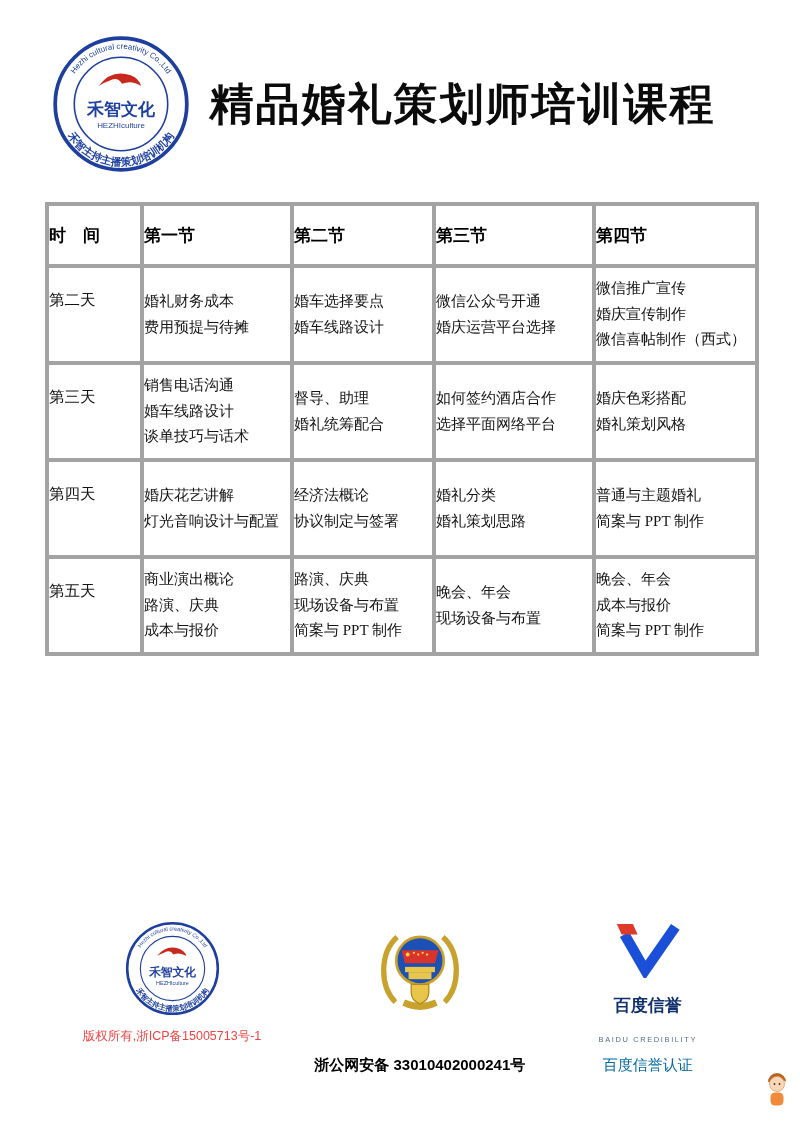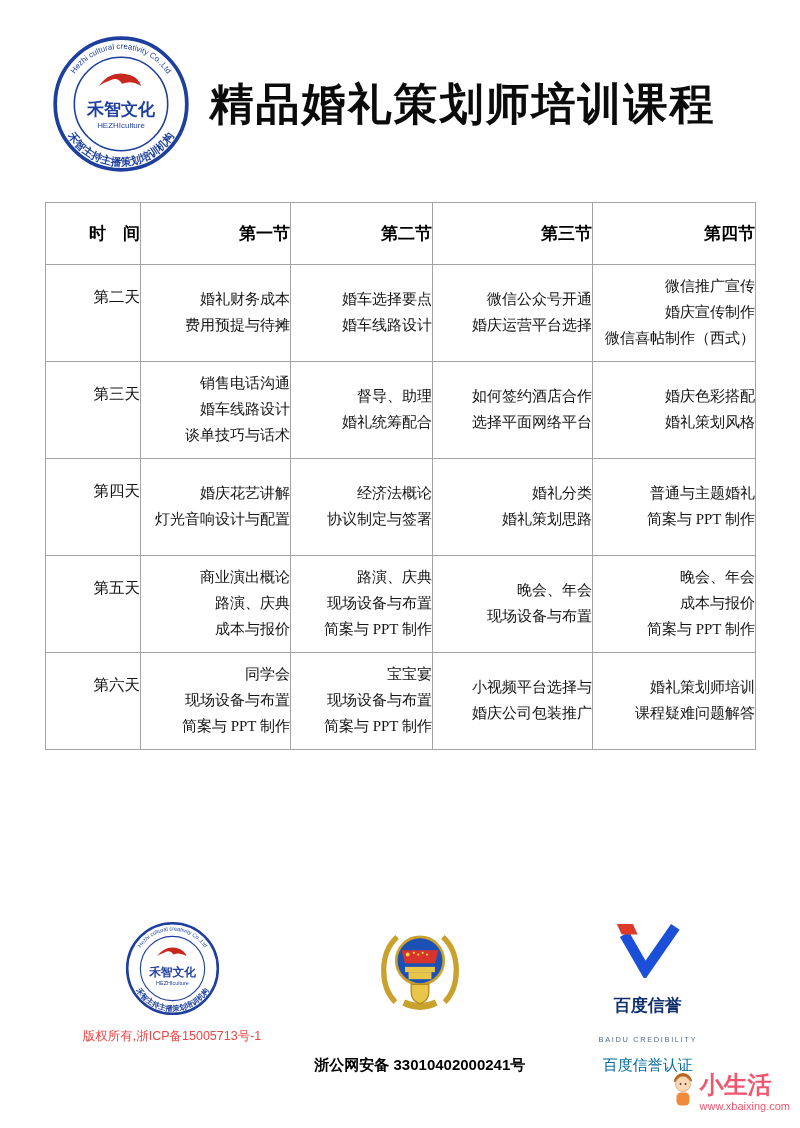--- a/index.html
+++ b/index.html
@@ -9,21 +9,21 @@
 
   
   .header { display:flex; align-items:center; padding:28px 55px 0 52px; height:180px; }
   .logo-wrap { width:138px; height:138px; flex:0 0 auto; }
   .page-title { flex:1; text-align:center; font-family:"Liberation Sans", sans-serif;
     font-size:44px; font-weight:900; color:#0b0b0b; letter-spacing:2px; padding-right:10px; }
 
   
   table.course { position:absolute; left:45px; top:202px; width:710px;
     border-collapse:collapse; table-layout:fixed; }
-  .course th, .course td { border:1px solid #a3a3a3; text-align:right; }
+  .course th, .course td { border:4px solid #a3a3a3; text-align:left; }
   .course th { height:62px; font-size:17px; font-weight:bold; color:#000; vertical-align:middle; }
   .course td { height:97px; font-size:15px; line-height:1.72; color:#141414;
     white-space:pre-line; vertical-align:middle; }
   .course td.day { vertical-align:top; padding-top:19px; font-size:15.5px; }
   .course td.blue { color:#2b3ba6; }
 
   
   .footer { position:absolute; left:0; top:921px; width:100%; display:flex;
     justify-content:space-between; align-items:flex-start; padding:0 58px; }
   .f-col { display:flex; flex-direction:column; align-items:center; }
@@ -132,33 +132,20 @@
 路演、庆典
 成本与报价</td>
         <td>路演、庆典
 现场设备与布置
 简案与 PPT 制作</td>
         <td>晚会、年会
 现场设备与布置</td>
         <td>晚会、年会
 成本与报价
 简案与 PPT 制作</td>
-      </tr>
-      <tr>
-        <td class="day">第六天</td>
-        <td>同学会
-现场设备与布置
-简案与 PPT 制作</td>
-        <td>宝宝宴
-现场设备与布置
-简案与 PPT 制作</td>
-        <td>小视频平台选择与
-婚庆公司包装推广</td>
-        <td>婚礼策划师培训
-课程疑难问题解答</td>
       </tr>
     </tbody>
   </table>
 
   <div class="footer">
 
     <div class="f-col left">
       <svg viewBox="0 0 130 130" width="95" height="95">
         <circle cx="65" cy="65" r="62" fill="#fff" stroke="#1e3f9e" stroke-width="3.5"></circle>
         <circle cx="65" cy="65" r="44" fill="#fff" stroke="#1e3f9e" stroke-width="1.5"></circle>
@@ -211,19 +198,15 @@
   </div>
 
   <div class="watermark">
     <svg viewBox="0 0 26 36" width="26" height="36">
       <path d="M4,10 a9,9 0 0 1 18,0 l-3,-2 -4,3 -4,-3 -4,2 z" fill="#b5651d"></path>
       <circle cx="13" cy="12" r="7.5" fill="#fcd7b6" stroke="#d9a07a" stroke-width="0.8"></circle>
       <circle cx="10.5" cy="12" r="0.9" fill="#333"></circle>
       <circle cx="15.5" cy="12" r="0.9" fill="#333"></circle>
       <rect x="6.5" y="20.5" width="13" height="13" rx="4.5" fill="#ef8b3a"></rect>
     </svg>
-    <div class="wm-texts">
-      <div class="wm-name">小生活</div>
-      <div class="wm-url">www.xbaixing.com</div>
-    </div>
   </div>
 
 </div>
 
 </body></html>

